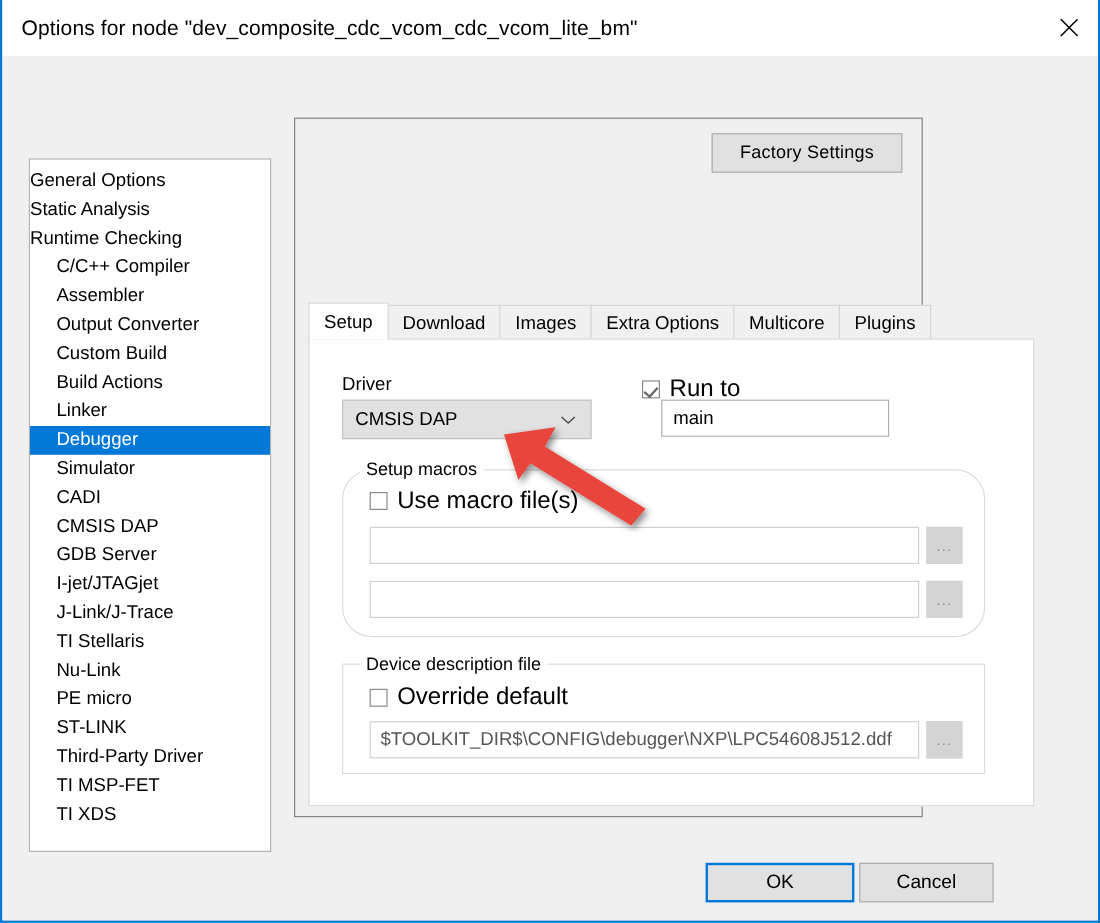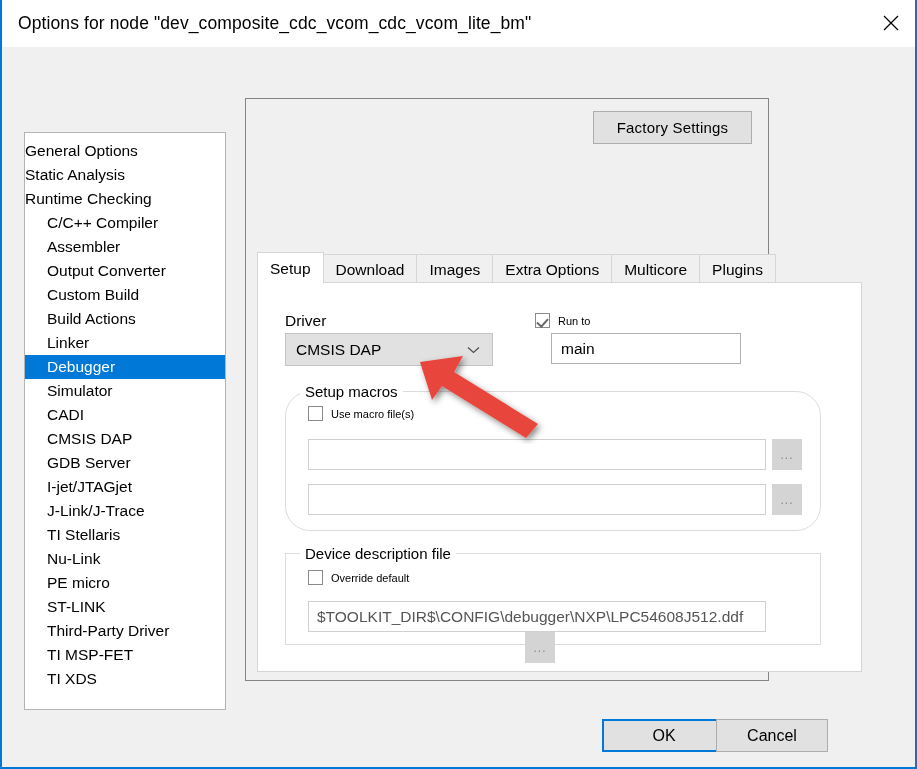--- a/index.html
+++ b/index.html
@@ -222,21 +222,21 @@
     left: 3px;
     top: 2px;
     width: 5px;
     height: 9px;
     border: solid #6b6b6b;
     border-width: 0 2px 2px 0;
     transform: rotate(42deg);
   }
   .cb-label {
     margin-left: 8px;
-    font-size: 11px;
+    font-size: 20px;
     color: #000;
     white-space: nowrap;
   }
 
   .runto-input {
     position: absolute;
     left: 293px;
     top: 50px;
     width: 190px;
     height: 31px;
@@ -297,38 +297,38 @@
     align-items: center;
     justify-content: center;
     font-size: 12px;
     color: #8a8a8a;
     letter-spacing: 1px;
     line-height: 6px;
   }
   .mrow1 { left: 22px; top: 47px; }
   .mrow2 { left: 22px; top: 92px; }
   .mrow1 .txt, .mrow2 .txt { width: 458px; }
-  .drow  { left: 22px; top: 47px; flex-direction: column; }
+  .drow  { left: 22px; top: 47px; }
   .drow .txt { width: 458px; }
 
   
   .btn {
     position: absolute;
     height: 33px;
     background: #e1e1e1;
     border: 1px solid #adadad;
     box-sizing: border-box;
     display: flex;
     align-items: center;
     justify-content: center;
     font-size: 16px;
     color: #000;
   }
   .ok-btn {
-    left: 600px;
+    left: 586px;
     top: 672px;
     width: 124px;
     border: 2px solid #0078d7;
     background: #e1e1e1;
   }
   .cancel-btn {
     left: 714px;
     top: 672px;
     width: 112px;
   }

